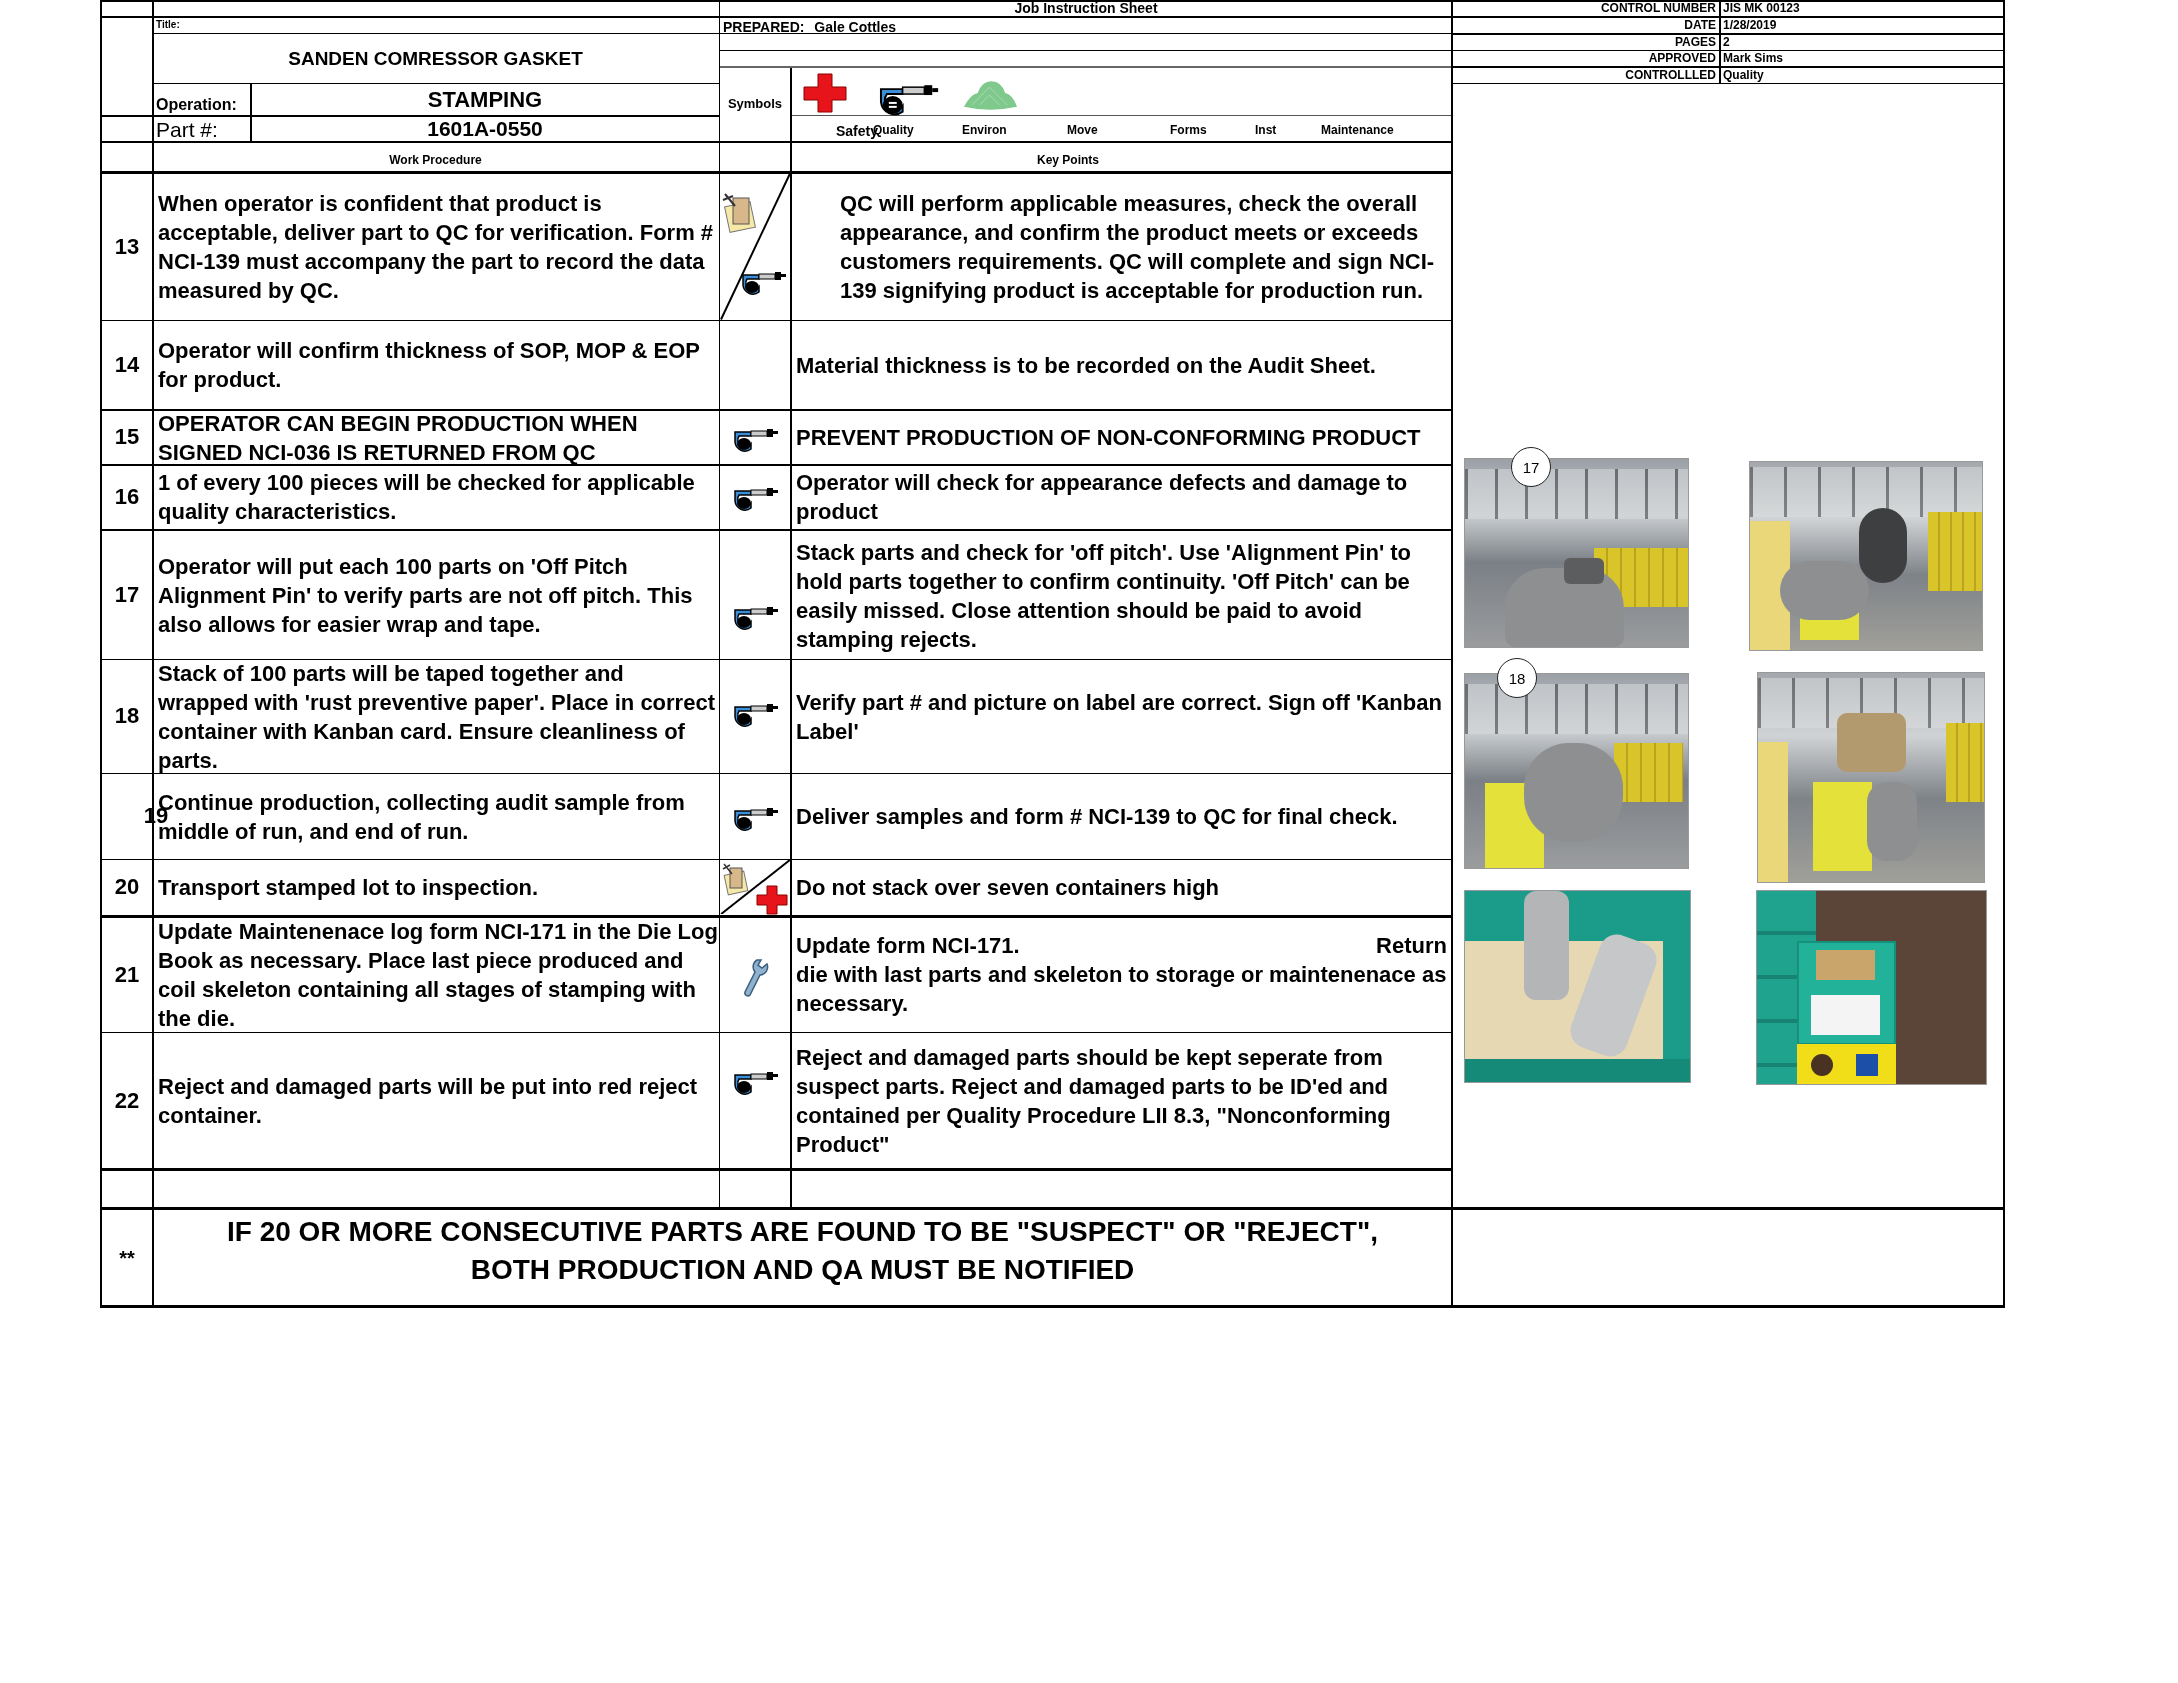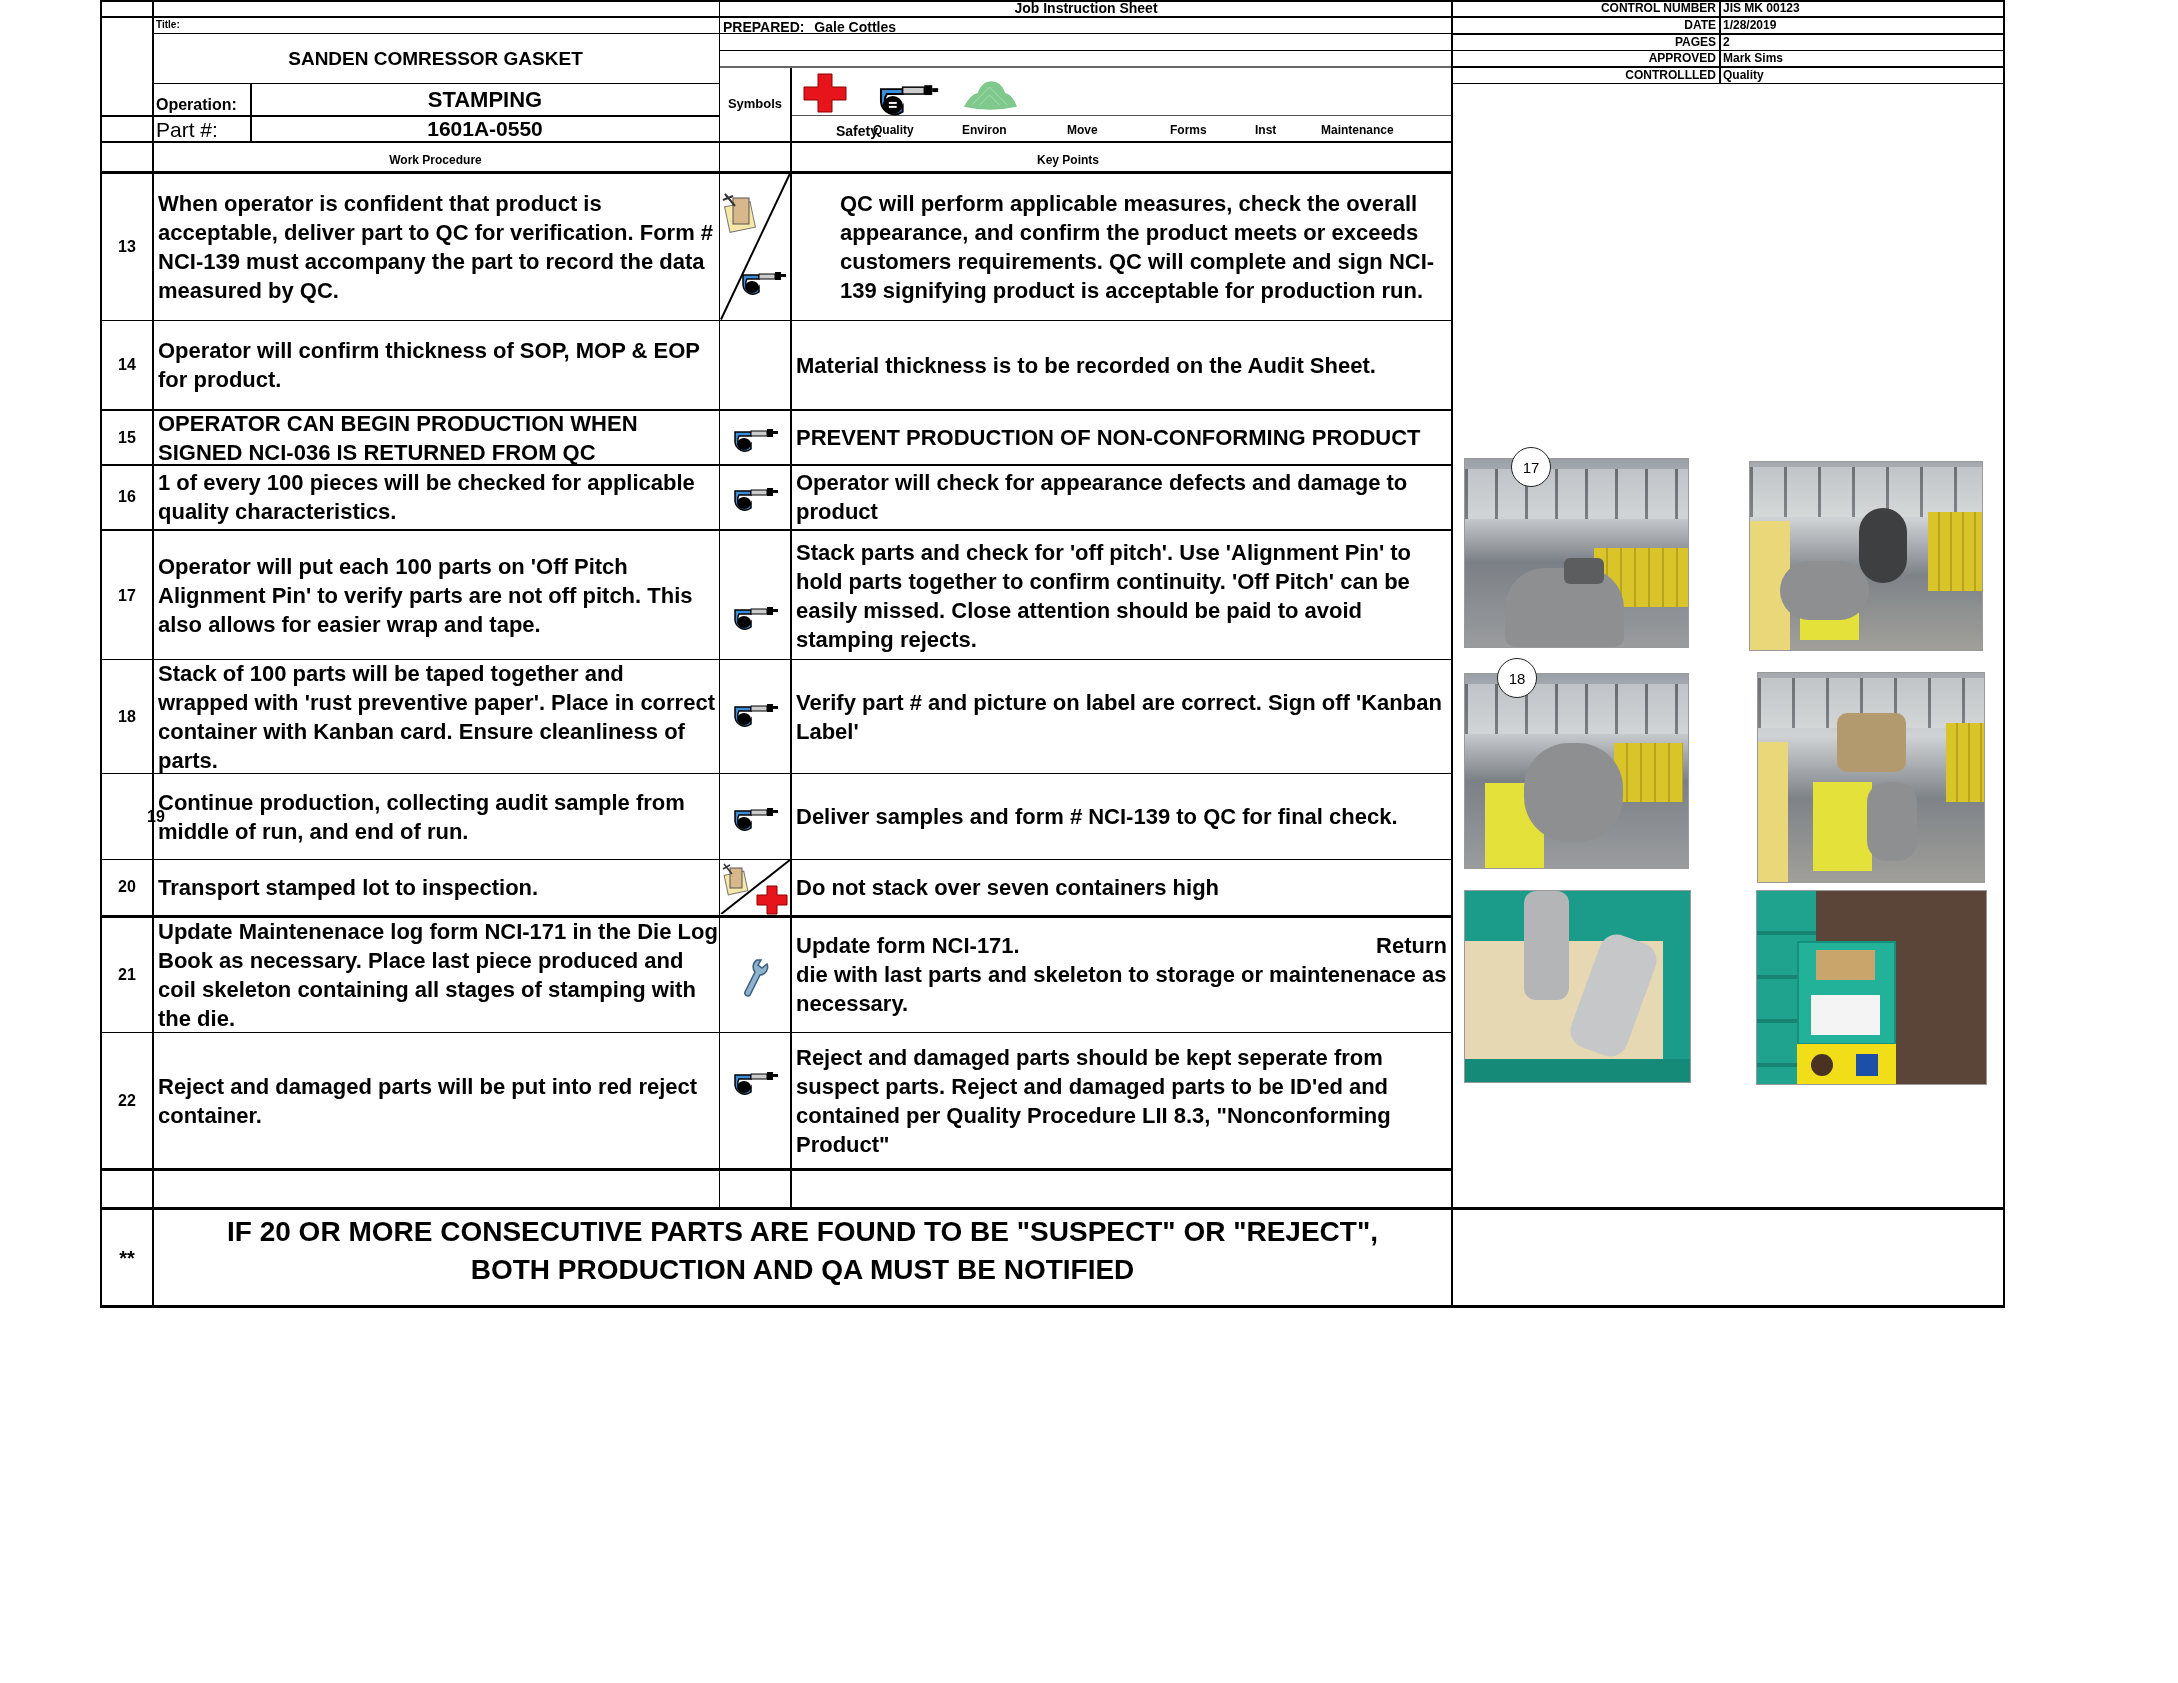--- a/index.html
+++ b/index.html
@@ -3,21 +3,21 @@
 <meta charset="utf-8">
 <style>
   * { box-sizing: border-box; margin: 0; padding: 0; }
   html, body { width: 2178px; height: 1683px; background: #ffffff; overflow: hidden; }
   body { position: relative; font-family: "Liberation Sans", sans-serif; color: #000; }
   .abs { position: absolute; }
   .ln { position: absolute; background: #000; }
   .txt { position: absolute; font-family: "Liberation Sans", sans-serif; font-weight: bold; color: #000; line-height: 1.2; }
   .cell-c { display: flex; align-items: center; justify-content: center; text-align: center; }
   .cell-l { display: flex; align-items: center; }
-  .num { font-size: 16px; }
+  .num { font-size: 22px; }
   .step { font-size: 22px; line-height: 29px; padding-left: 4px; }
   .kp { font-size: 22px; line-height: 29px; padding-left: 4px; }
   .photo { position: absolute; overflow: hidden; border: 1px solid #999; }
   .badge { position: absolute; width: 40px; height: 40px; border-radius: 50%; background: #fff; border: 1.5px solid #222; font-family: "Liberation Sans", sans-serif; font-size: 15px; display: flex; align-items: center; justify-content: center; z-index: 3; }
   .icon { position: absolute; }
 </style>
 </head>
 <body>
 
 <div class="ln" style="left:100px; top:0; width:1905px; height:2px;"></div>

